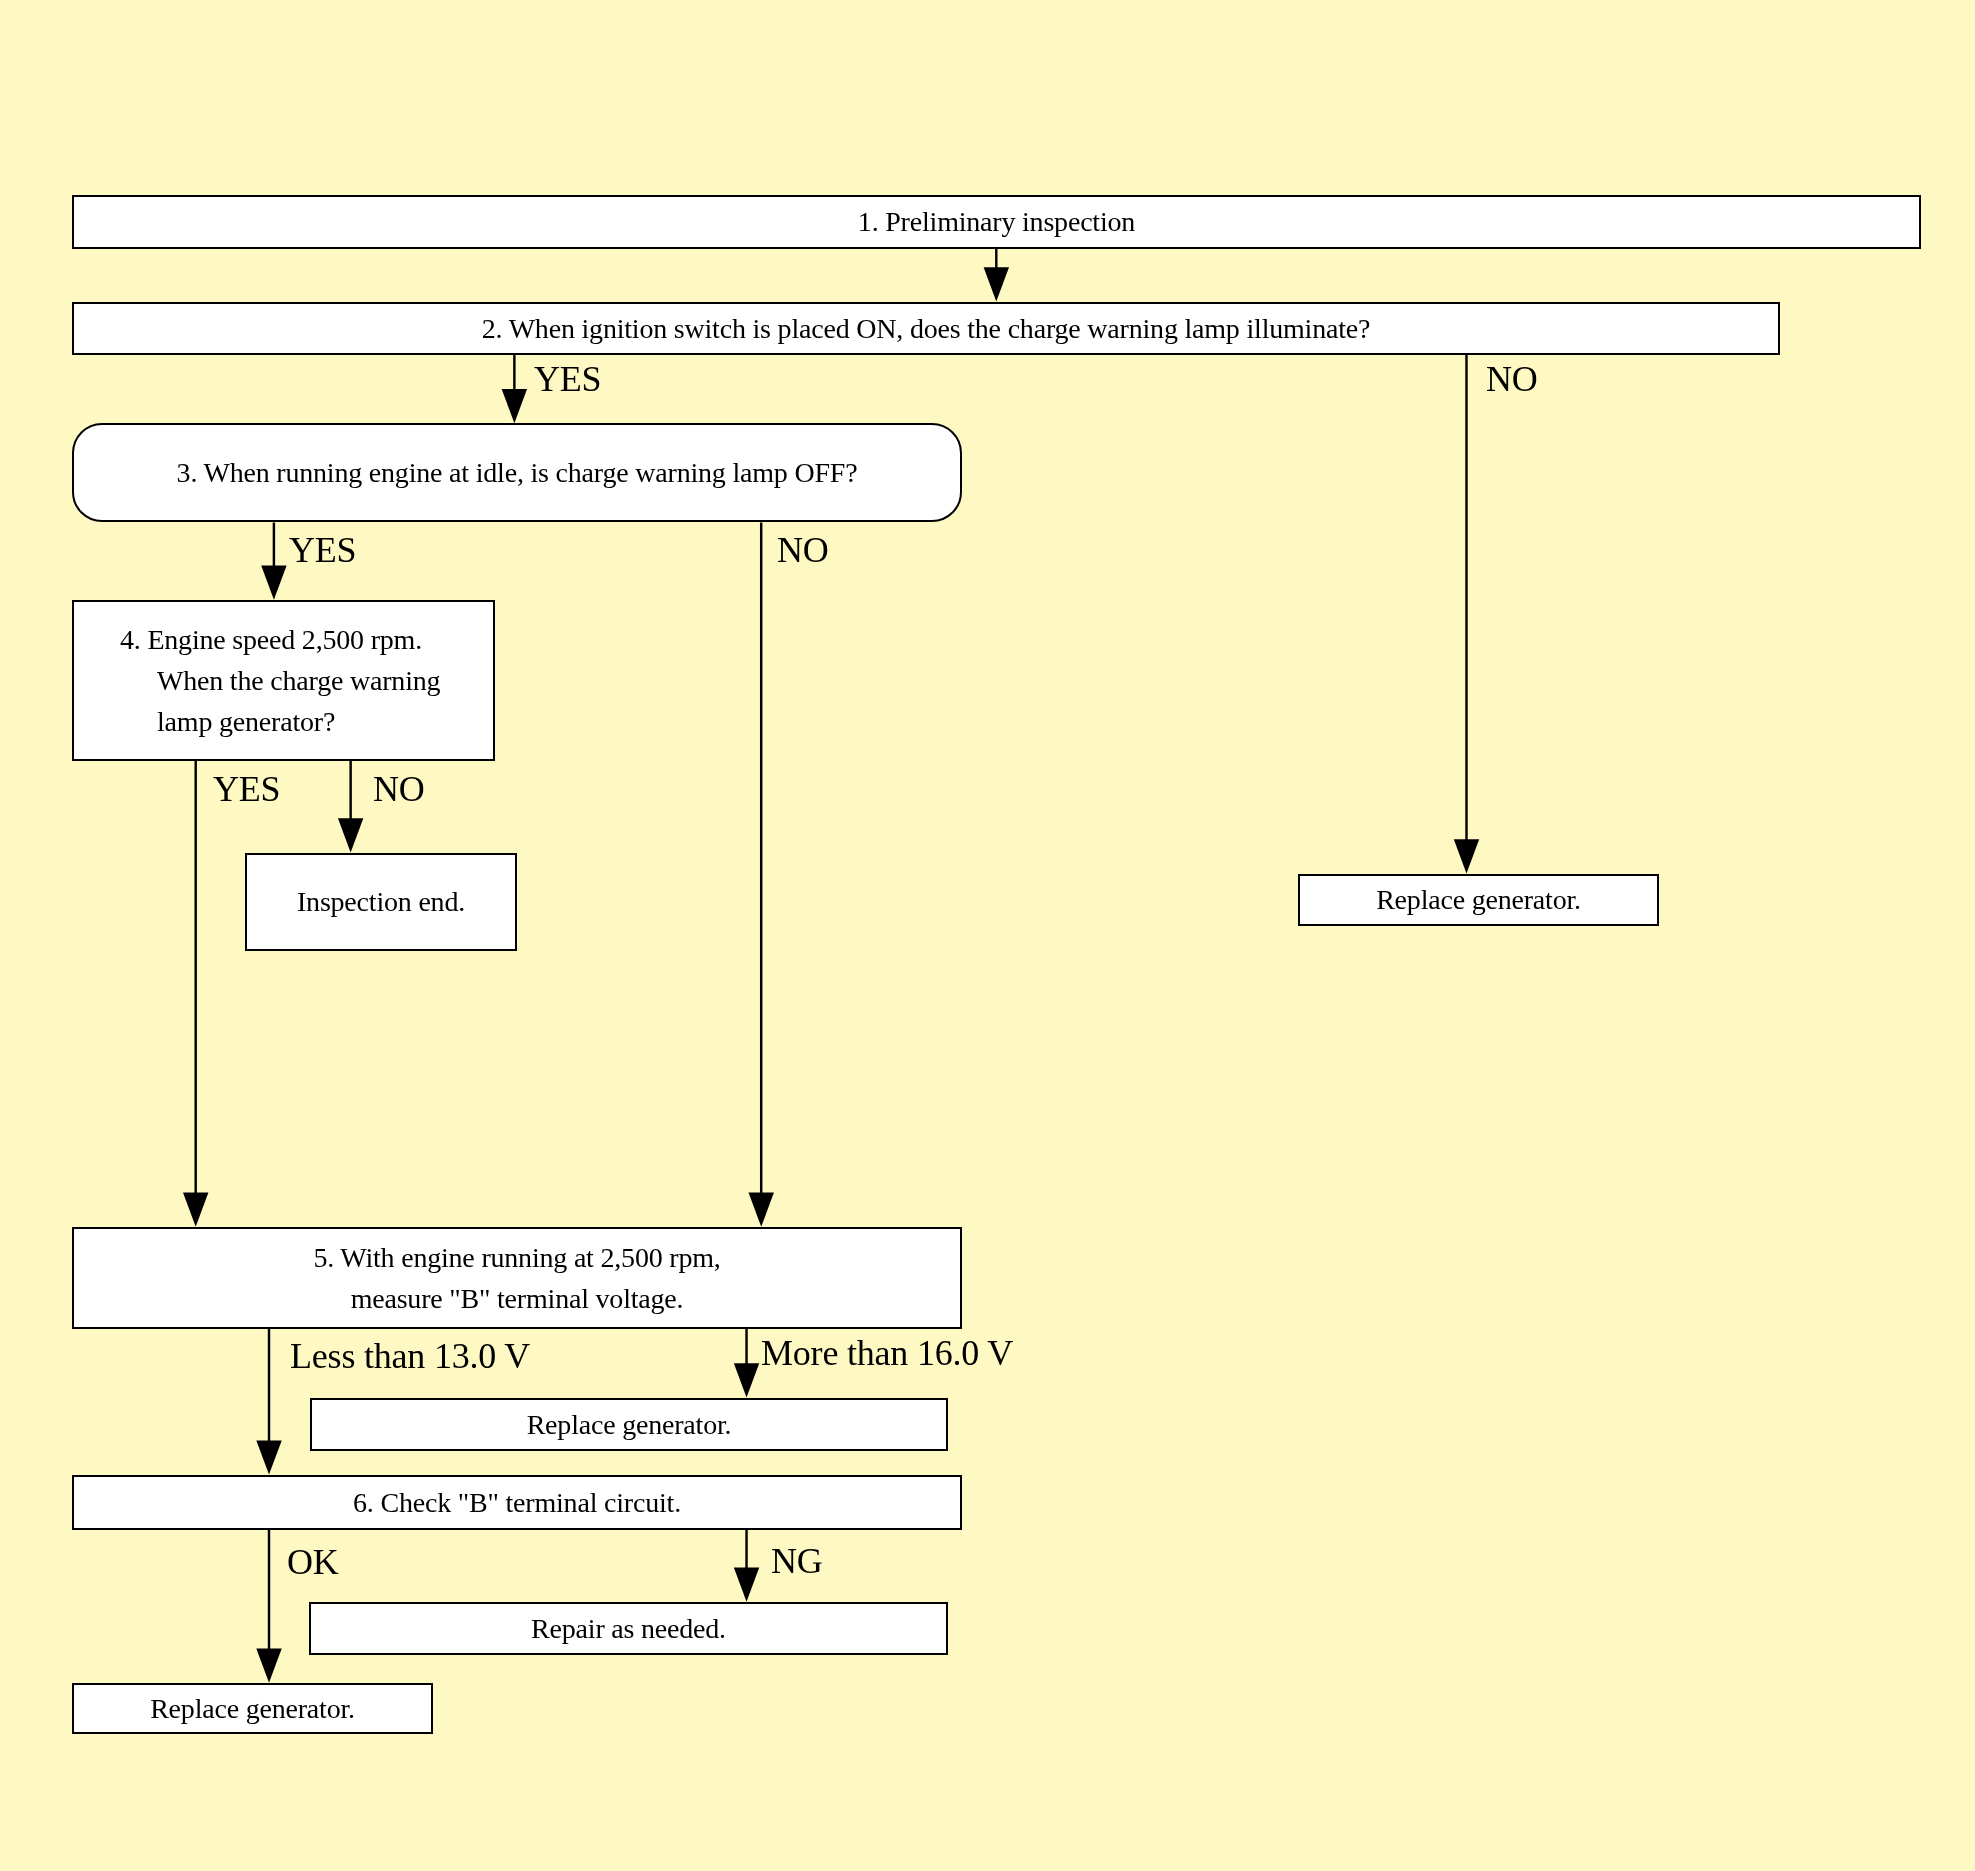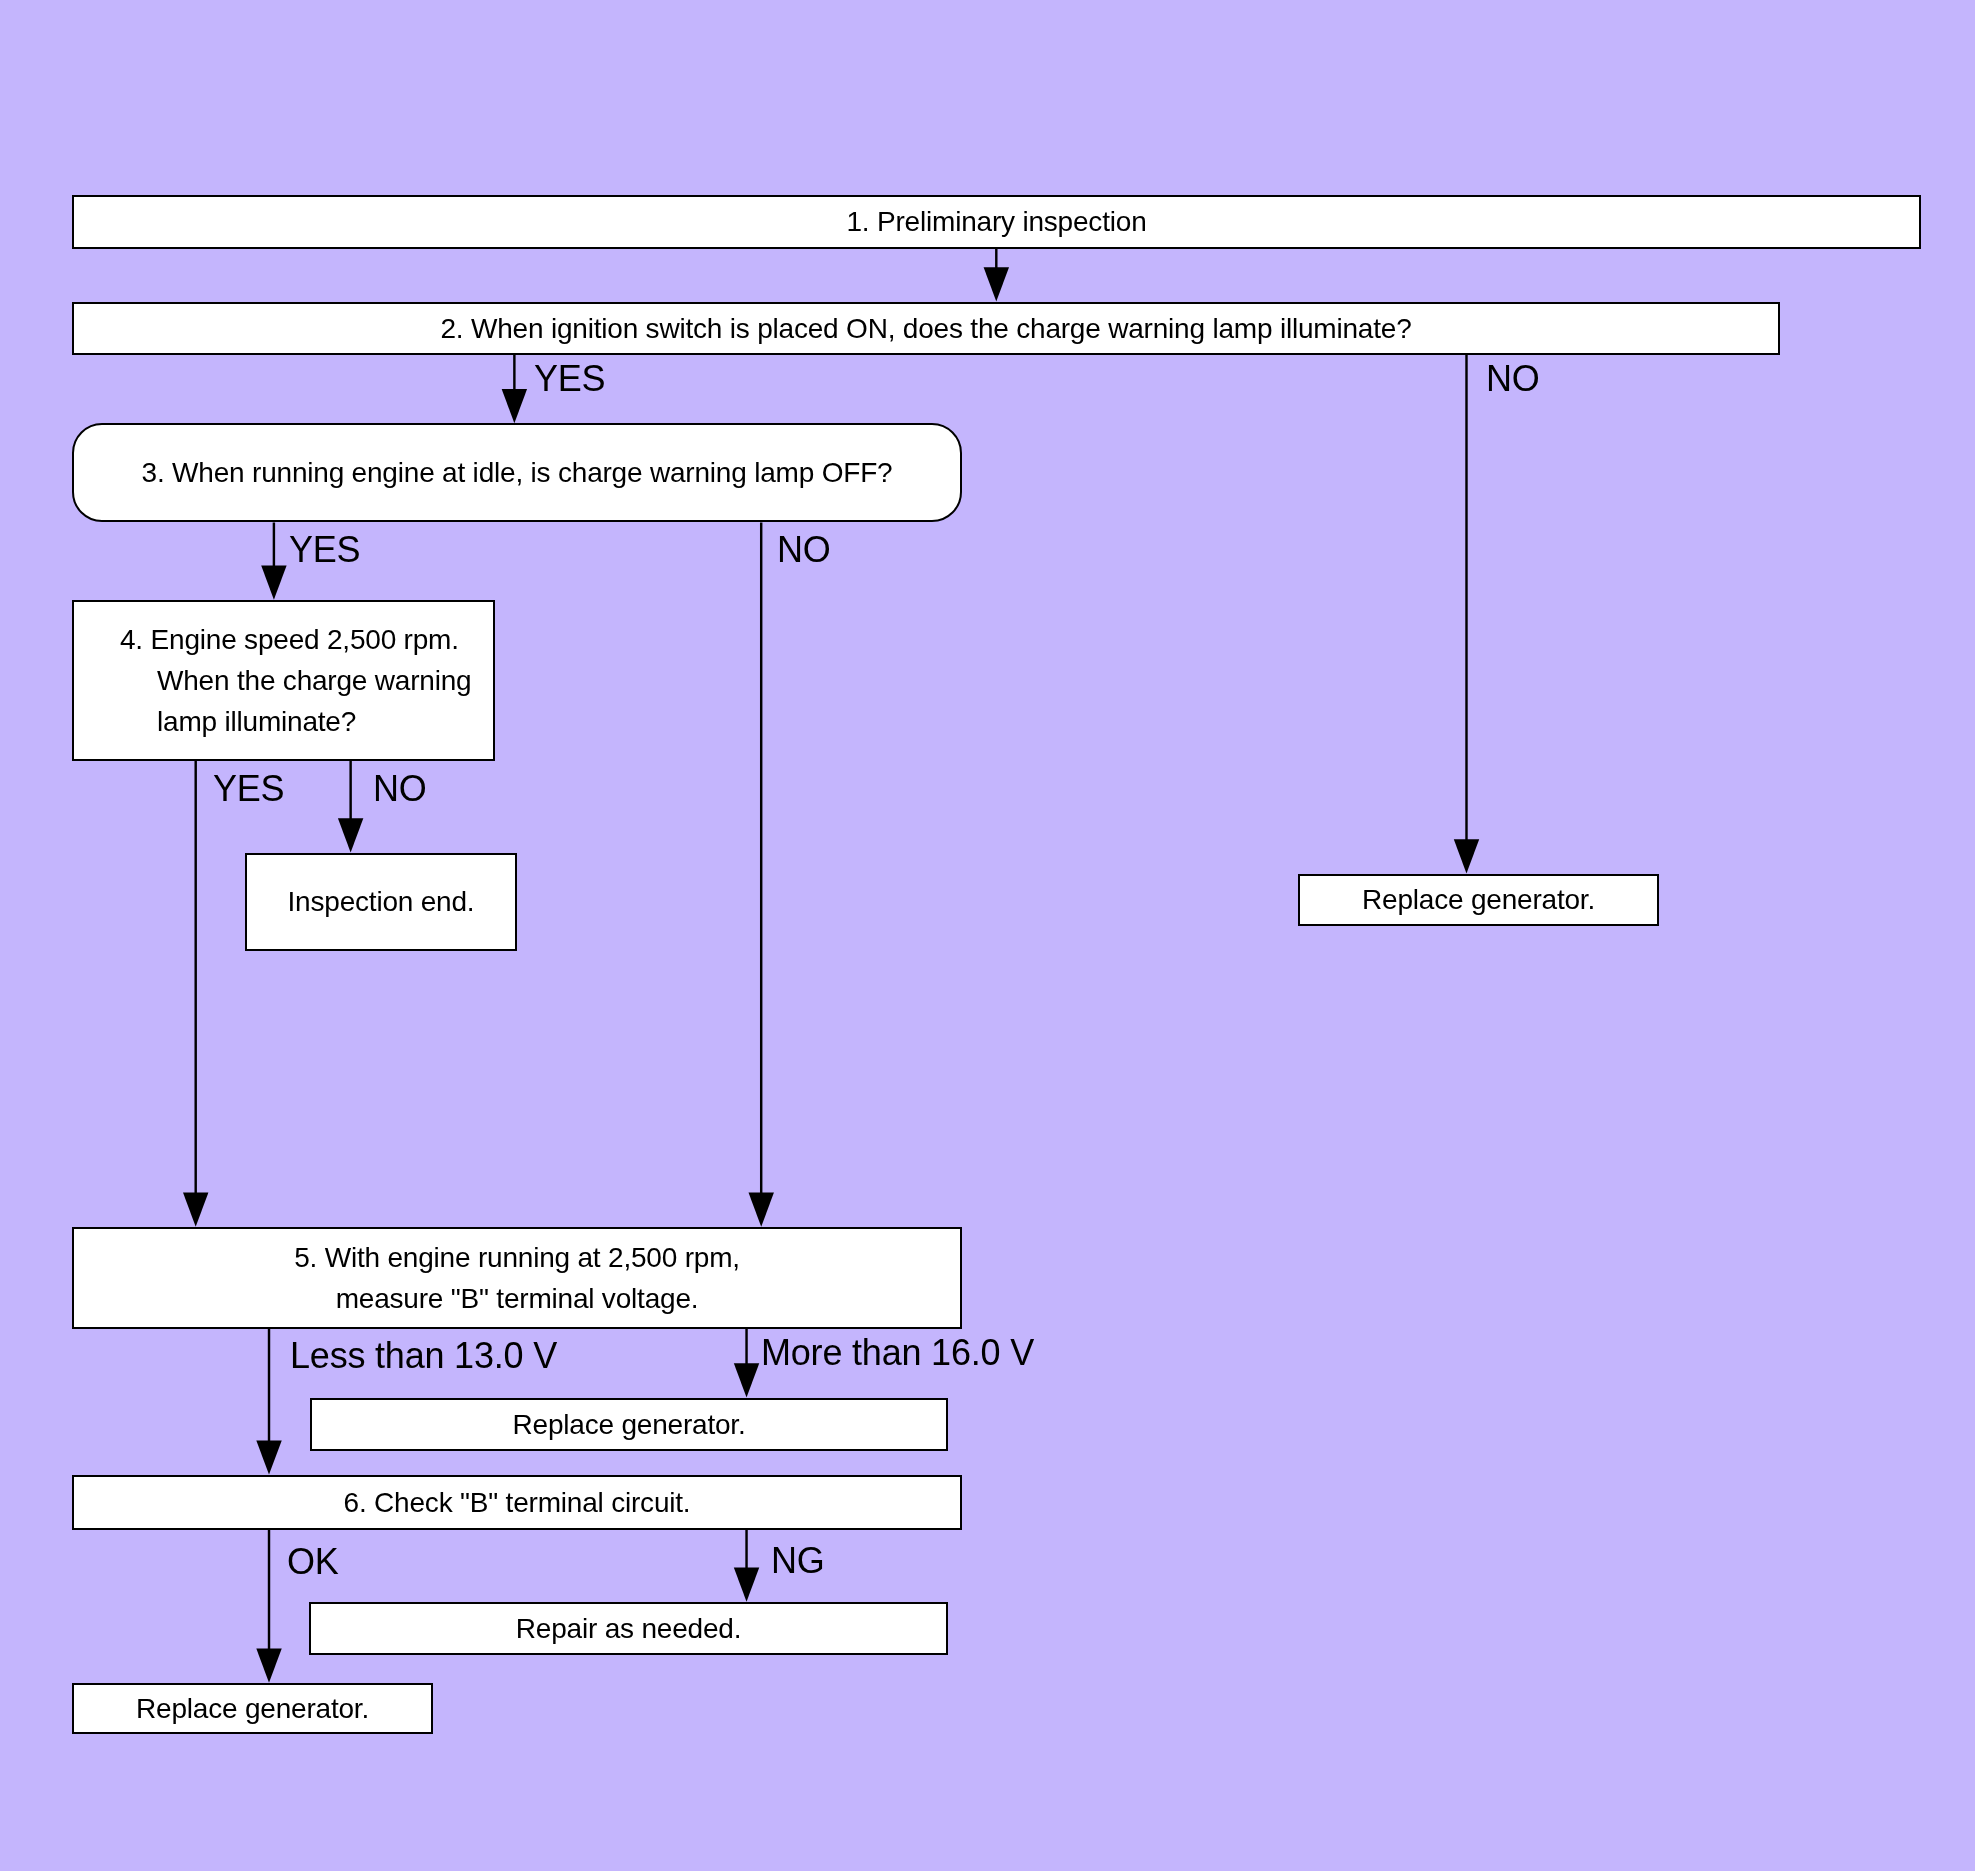--- a/index.html
+++ b/index.html
@@ -4,22 +4,22 @@
 <style>
   html, body {
     margin: 0;
     padding: 0;
     background: #ffffff;
   }
   .stage {
     position: relative;
     width: 1975px;
     height: 1871px;
-    background: #c4b5fd;
-    font-family: Liberation Sans, sans-serif;
+    background: #fef9c3;
+    font-family: Liberation Serif, serif;
     color: #000000;
   }
   .connectors {
     position: absolute;
     left: 0;
     top: 0;
     width: 1975px;
     height: 1871px;
   }
   .connectors line {
@@ -126,21 +126,21 @@
   </div>
 
   <div class="node" style="left:72px; top:423px; width:890px; height:99px;border-radius:30px;">
     <span>3. When running engine at idle, is charge warning lamp OFF?</span>
   </div>
 
   <div class="node node--left" style="left:72px; top:600px; width:423px; height:161px;">
     <span class="stack">
       <span class="line">4. Engine speed 2,500 rpm.</span>
       <span class="line line--indent">When the charge warning</span>
-      <span class="line line--indent">lamp illuminate?</span>
+      <span class="line line--indent">lamp generator?</span>
     </span>
   </div>
 
   <div class="node" style="left:245px; top:853px; width:272px; height:98px;">
     <span>Inspection end.</span>
   </div>
 
   <div class="node" style="left:1298px; top:874px; width:361px; height:52px;">
     <span>Replace generator.</span>
   </div>

